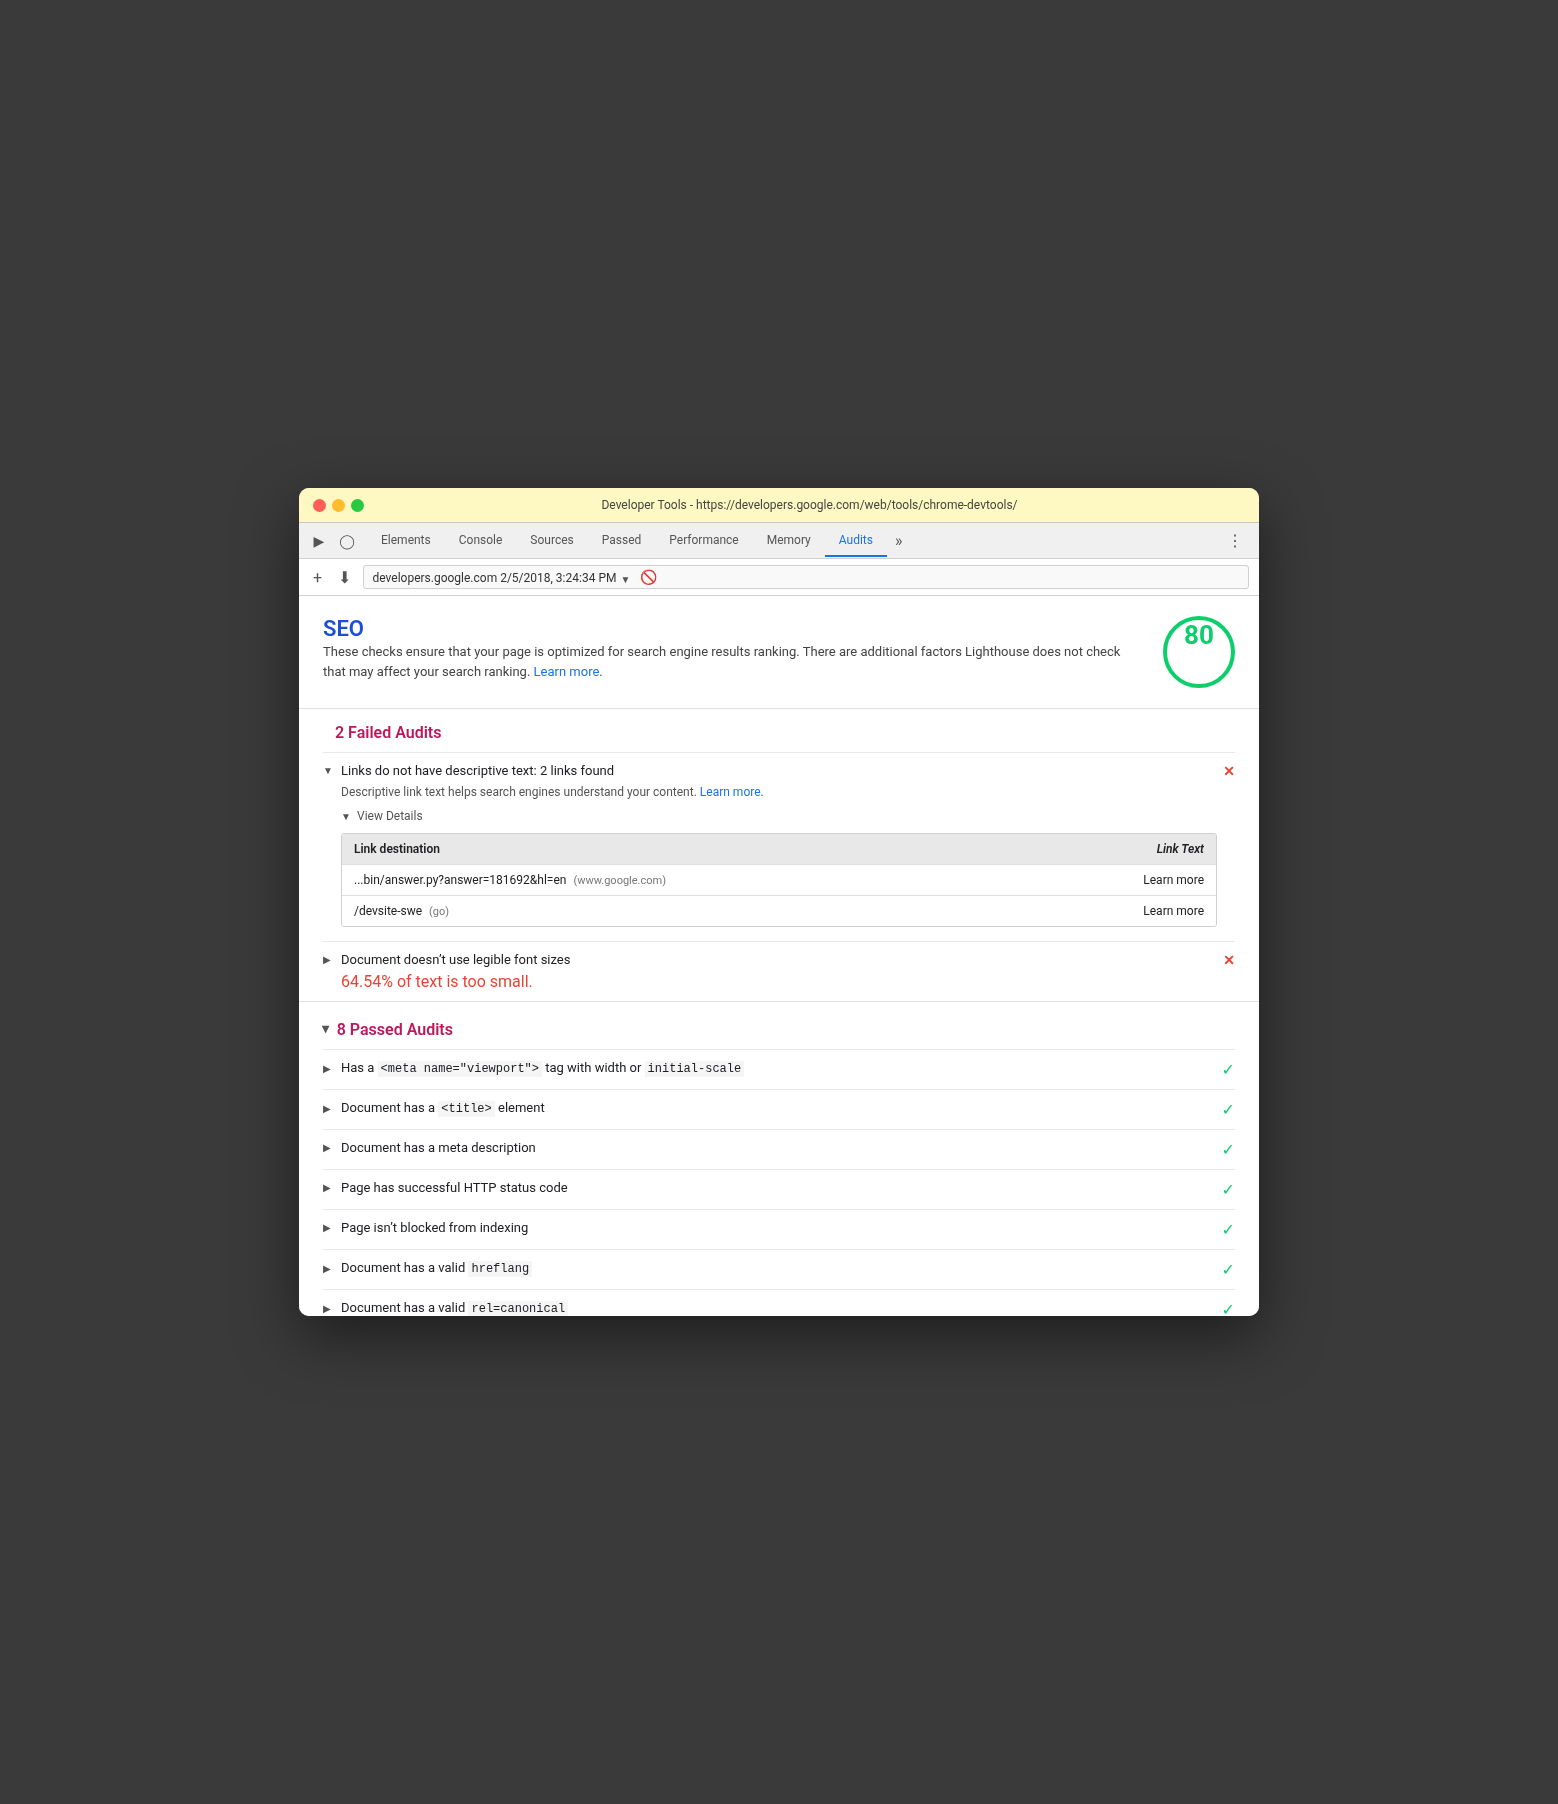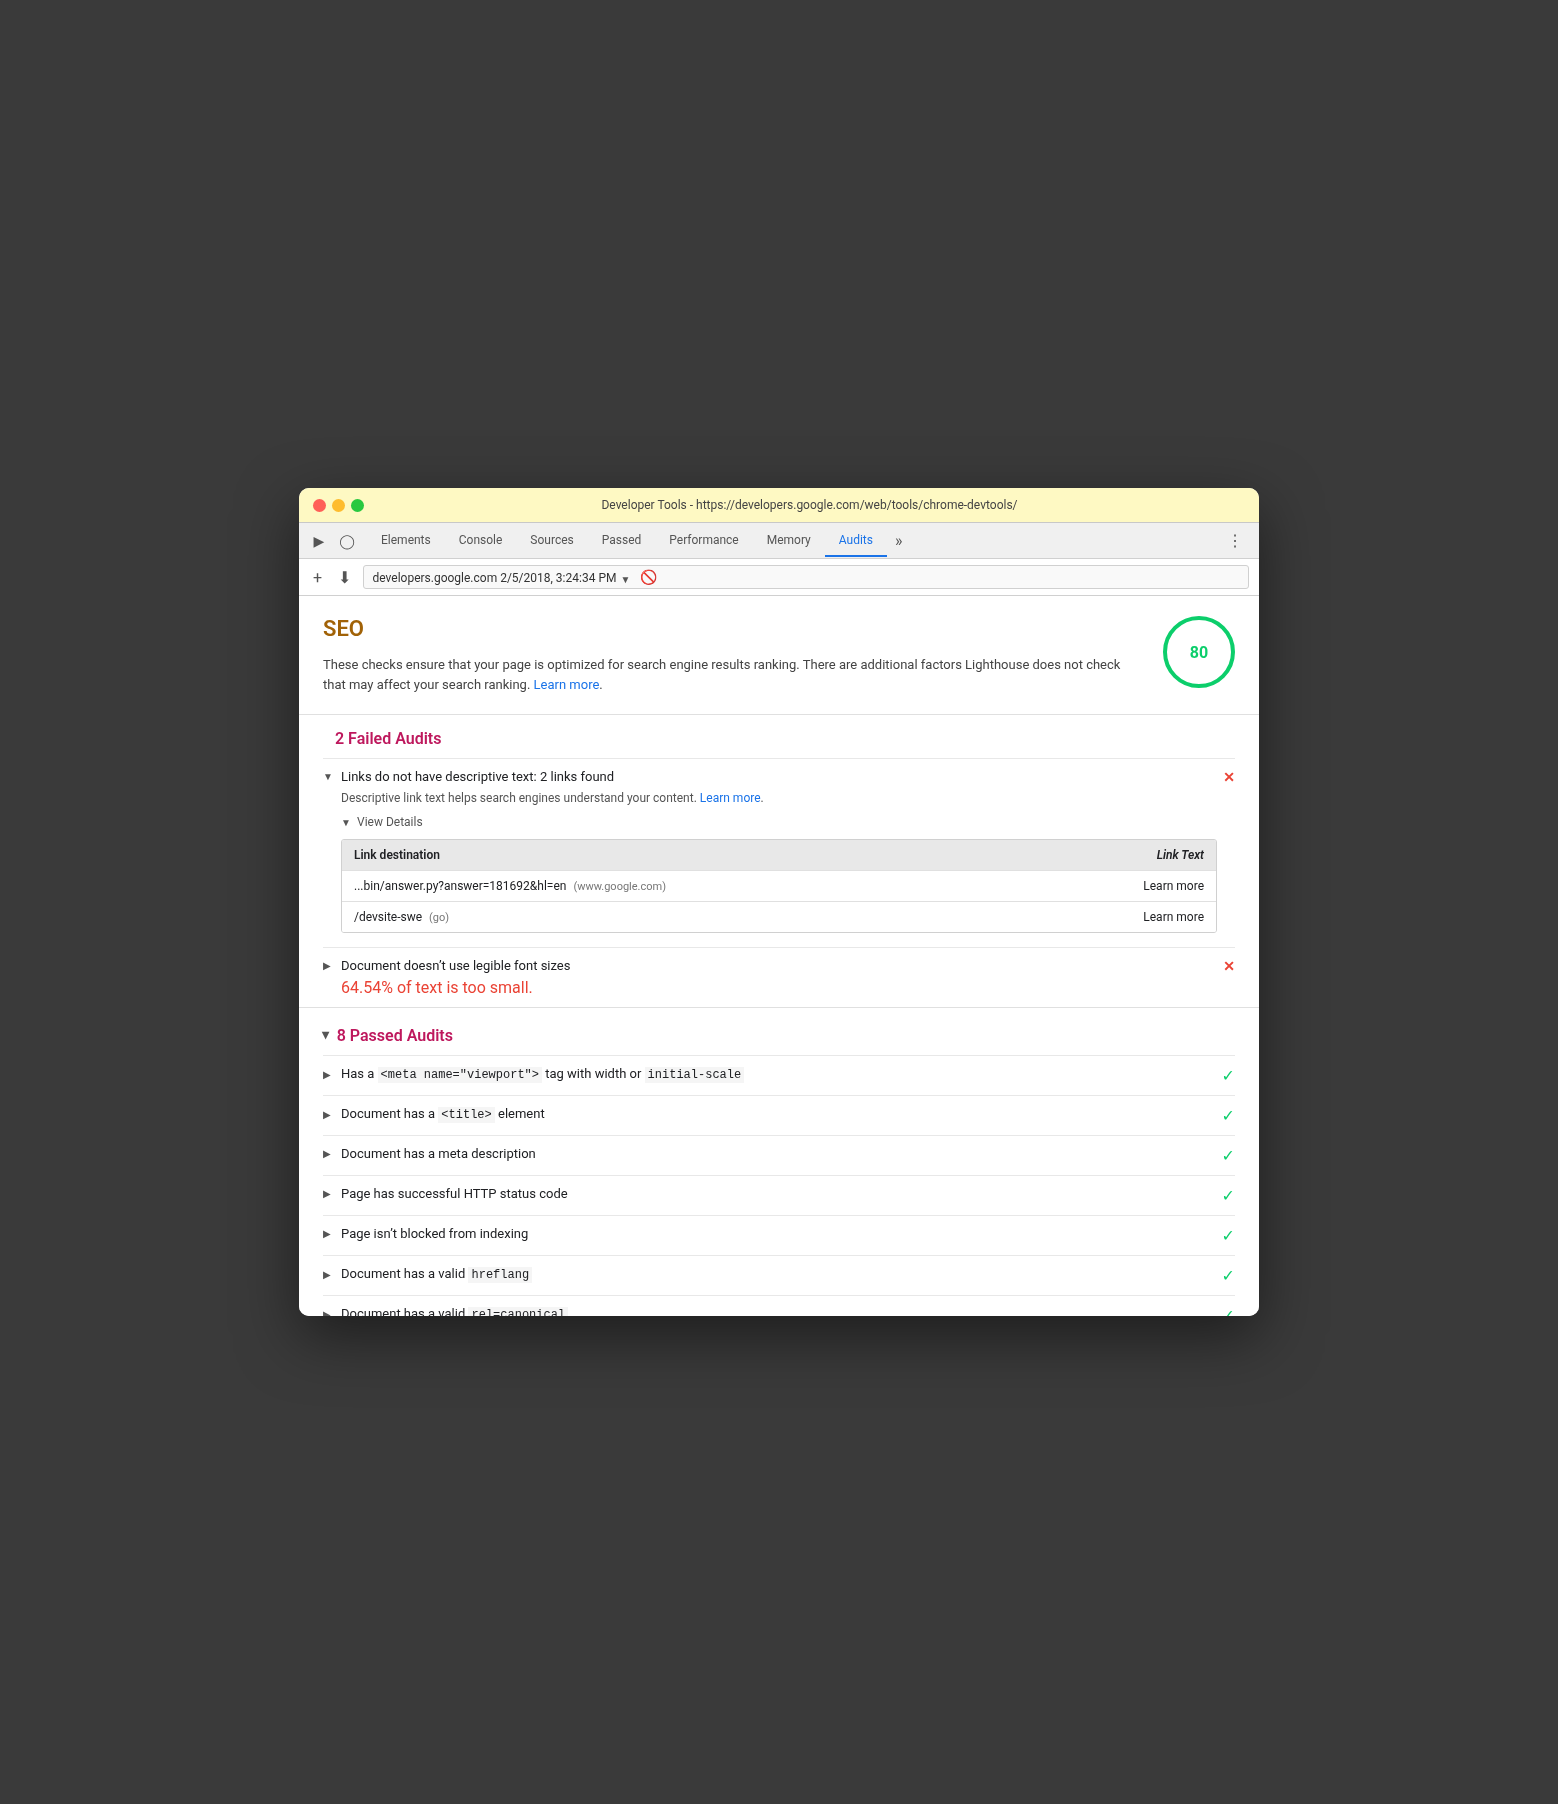--- a/index.html
+++ b/index.html
@@ -130,38 +130,37 @@
     .seo-header {
       display: flex;
       align-items: flex-start;
       justify-content: space-between;
       margin-bottom: 20px;
     }
     .seo-title-section { flex: 1; margin-right: 20px; }
     .seo-title {
       font-size: 22px;
       font-weight: 600;
-      color: #a16207;
-      margin-bottom: 14px;
+      color: #1d4ed8;
+      margin-bottom: 1px;
     }
     .seo-description {
       font-size: 13px;
       color: #444;
       line-height: 1.5;
     }
     .seo-link { color: #1a73e8; text-decoration: none; }
     .score-circle {
       width: 72px;
       height: 72px;
       border-radius: 50%;
       border: 4px solid #0cce6b;
       display: flex;
-      align-items: center;
       justify-content: center;
-      font-size: 16px;
+      font-size: 26px;
       font-weight: 700;
       color: #0cce6b;
       flex-shrink: 0;
     }
     .section-divider {
       border: none;
       border-top: 1px solid #e0e0e0;
       margin: 0 -24px;
     }
     .section-title {

